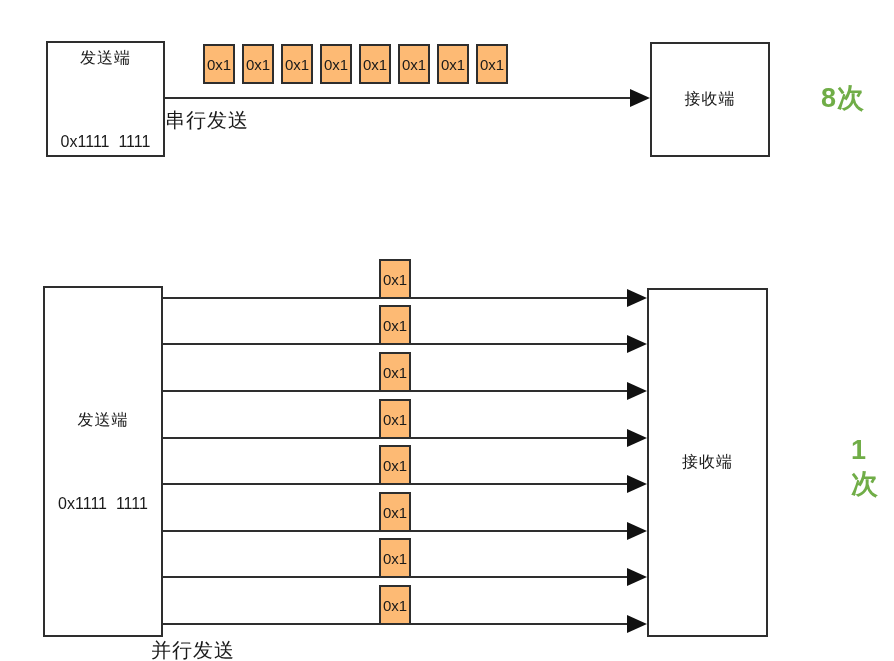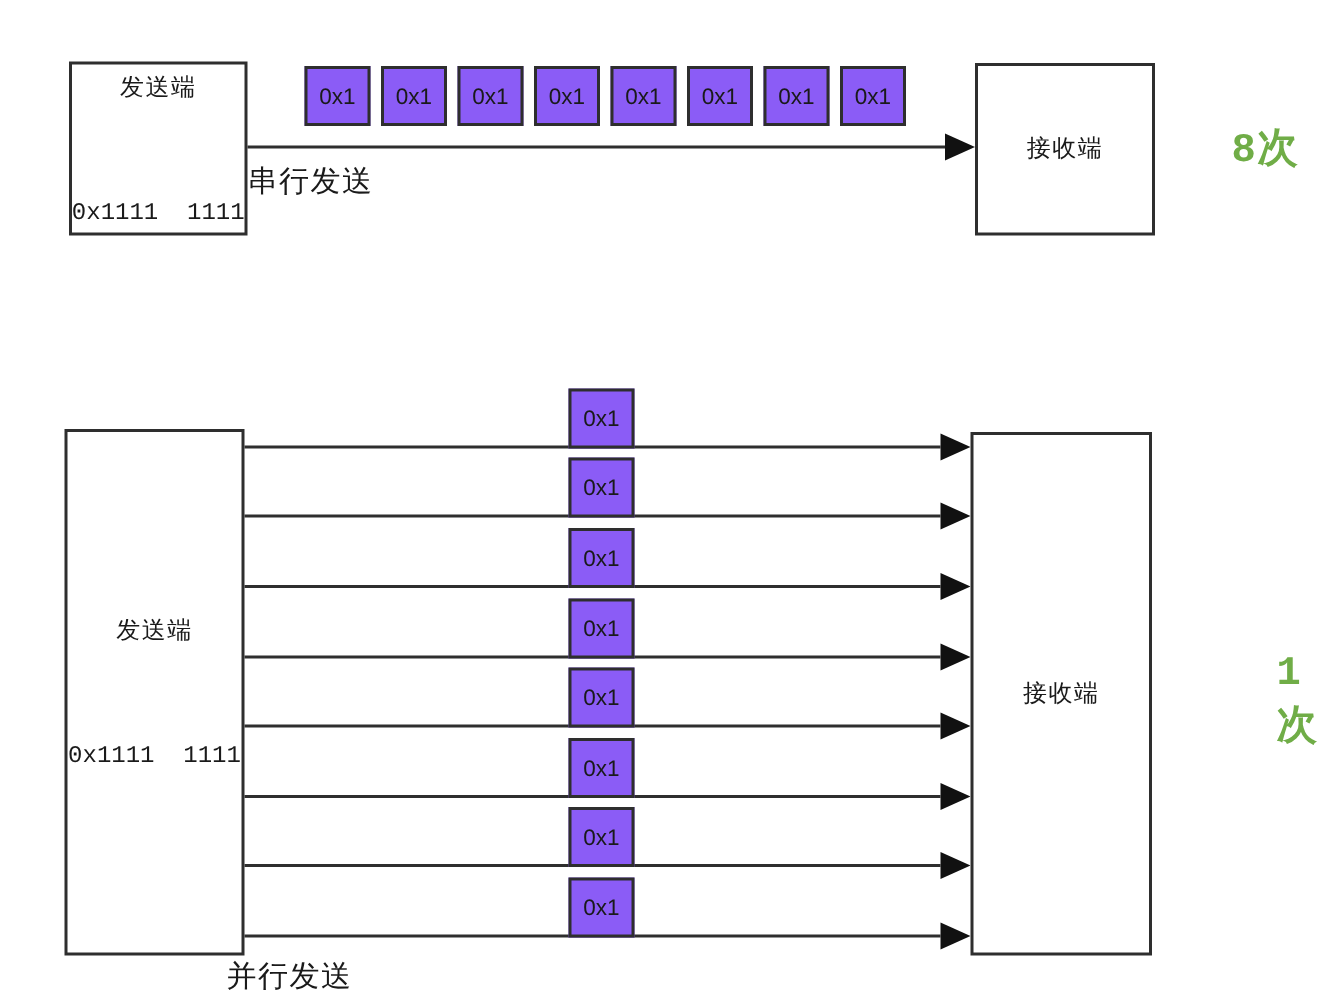--- a/index.html
+++ b/index.html
@@ -12,30 +12,29 @@
   .endpoint {
     position: absolute;
     border: 2px solid #2e2e2e;
     background: #ffffff;
     display: flex;
     flex-direction: column;
     align-items: center;
     justify-content: center;
     gap: 32px;
     text-align: center;
-    font-family: Liberation Mono, monospace;
   }
   .endpoint .title { font-size: 16px; letter-spacing: 1px; }
   .endpoint .value { font-size: 16px; white-space: pre; margin-top: 32px; }
 
   
   .cell {
     border: 2px solid #2e2e2e;
-    background: #8b5cf6;
-    width: 44px;
+    background: #fdba74;
+    width: 32px;
     height: 40px;
     display: flex;
     align-items: center;
     justify-content: center;
     font-size: 15px;
     flex: 0 0 auto;
   }
   .cell.abs { position: absolute; }
 
   .serial-cells {
@@ -61,21 +60,20 @@
     font-size: 20px;
     letter-spacing: 1px;
   }
 
   .count {
     position: absolute;
     font-size: 27px;
     font-weight: bold;
     color: #70ad47;
     letter-spacing: 1px;
-    font-family: Liberation Mono, monospace;
   }
 </style>
 </head>
 <body>
 
 <div class="stage">
 
   <div>
 
     <div class="endpoint" style="left:46px; top:41px; width:119px; height:116px;">

